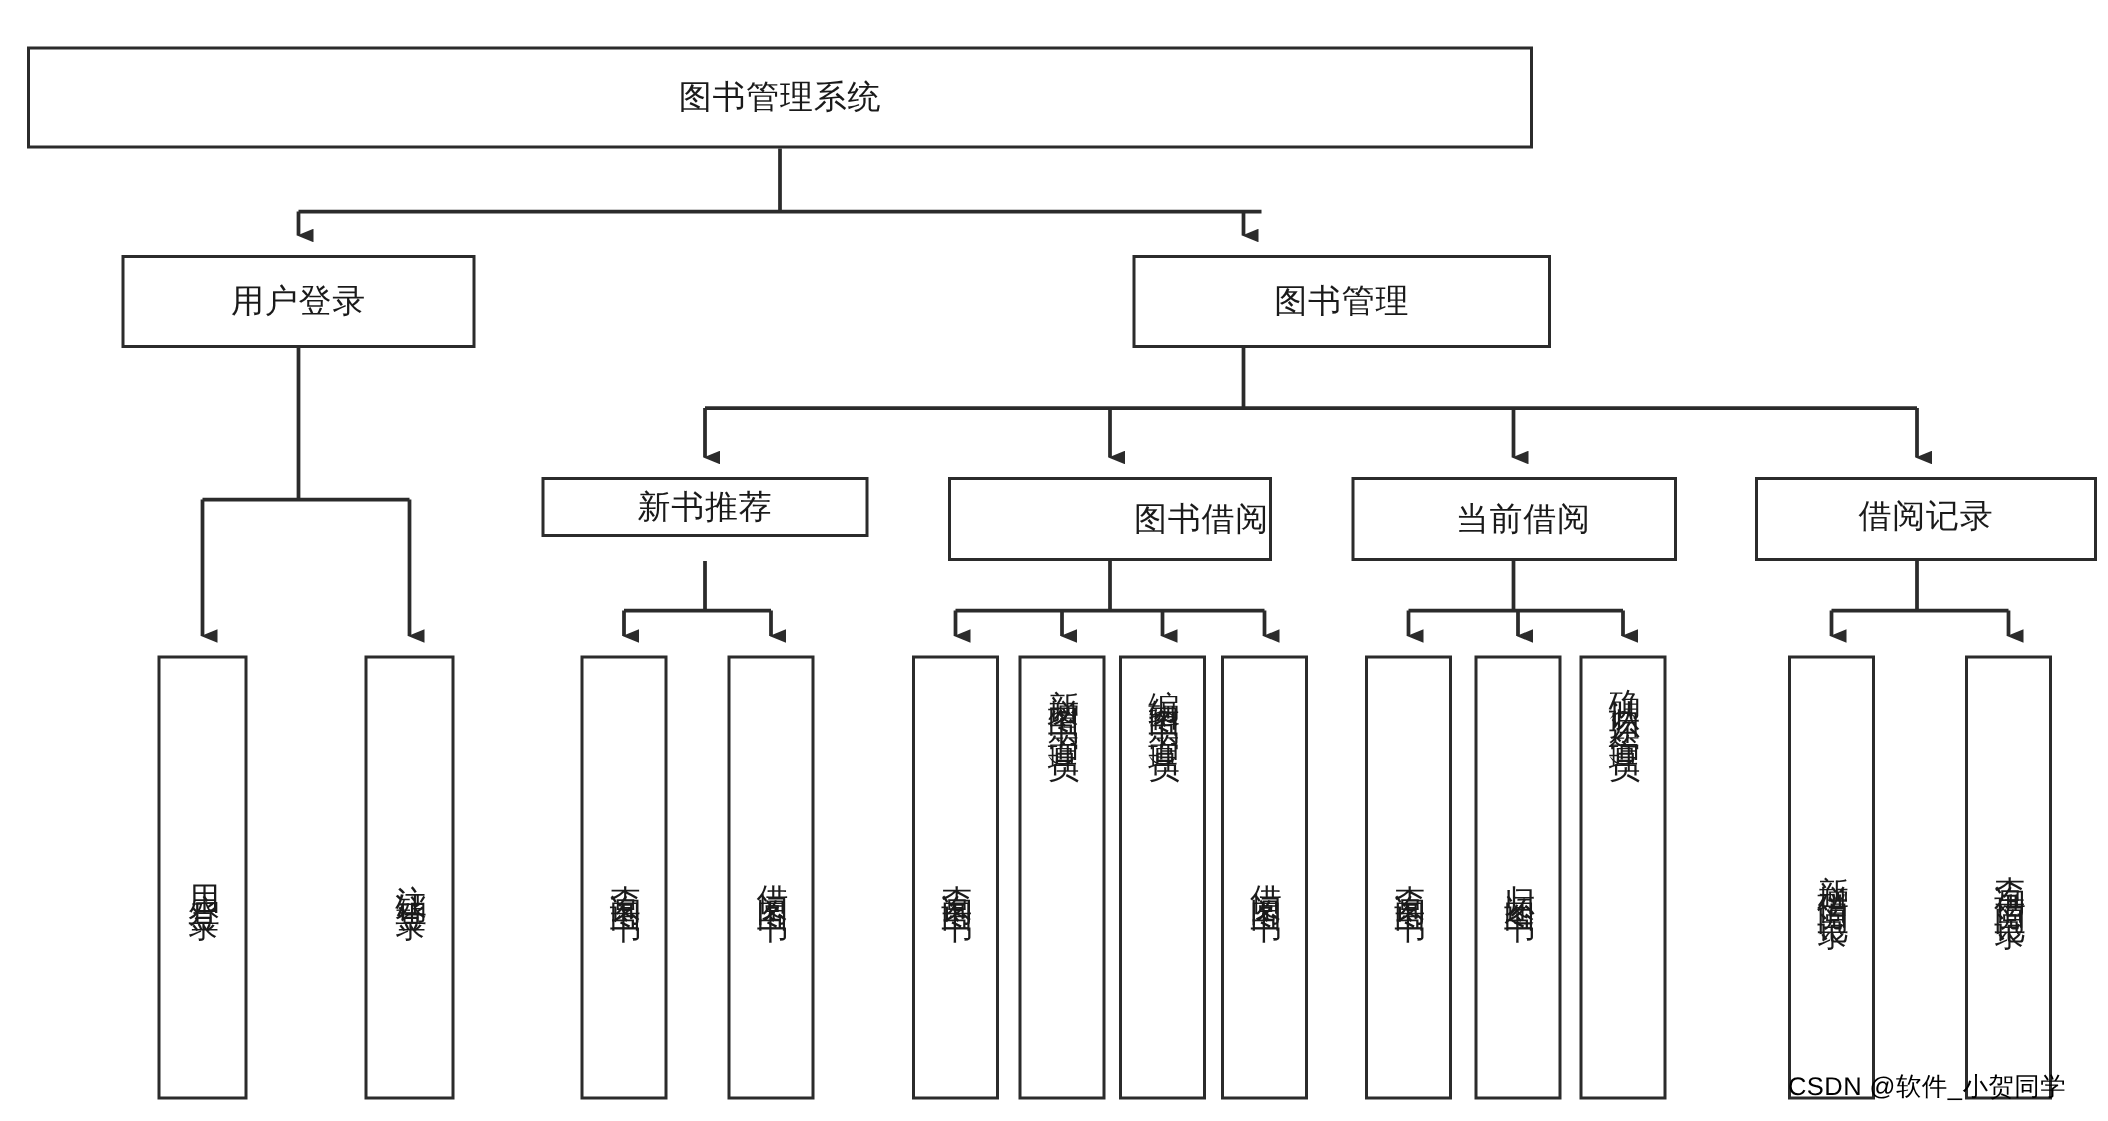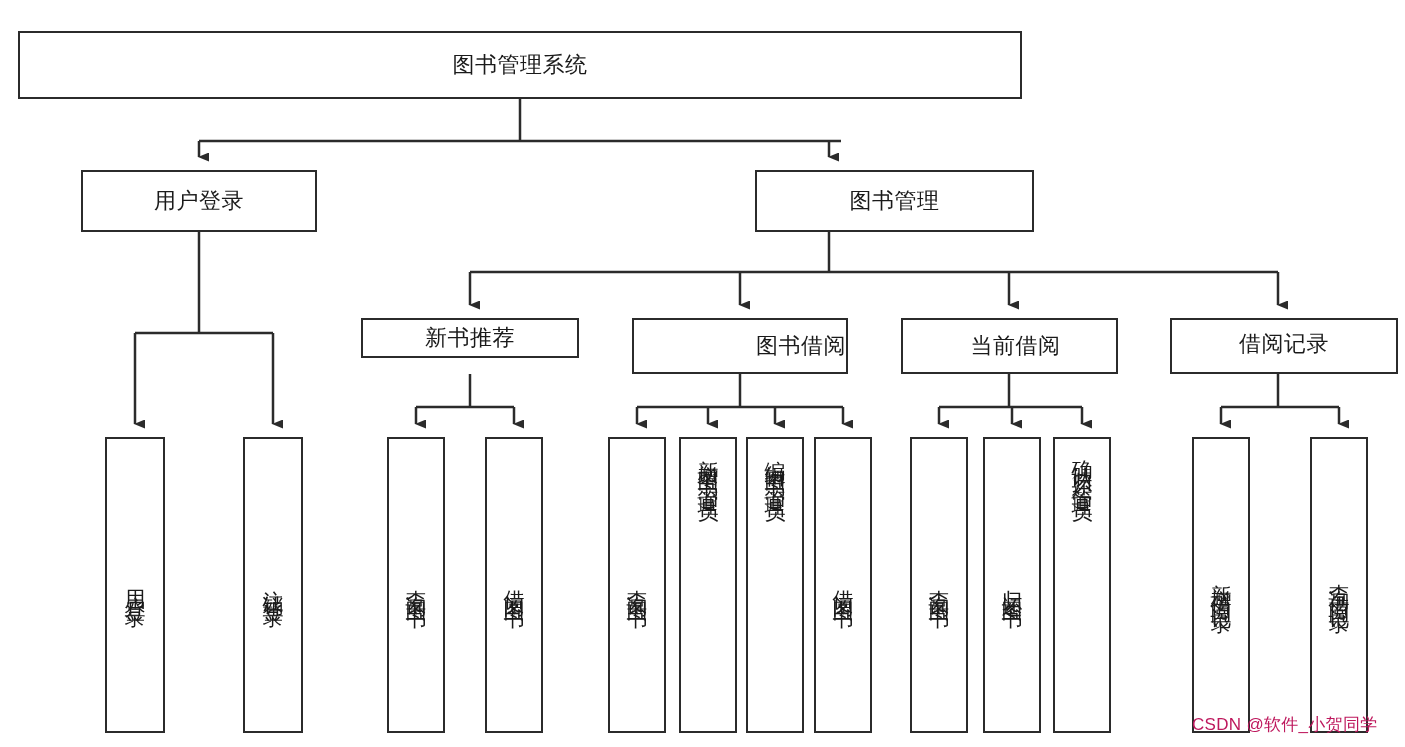--- a/index.html
+++ b/index.html
@@ -55,21 +55,21 @@
   }
   .node-box.vertical.top-align {
     align-items: flex-start;
     padding-top: 4px;
   }
   #watermark {
     position: absolute;
     left: 1192px;
     top: 713px;
     font-size: 17px;
-    color: #be185d;
+    color: #000000;
     white-space: nowrap;
     letter-spacing: 0.3px;
     pointer-events: none;
   }
 </style>
 </head>
 <body>
 
 <div id="diagram-root">
 

